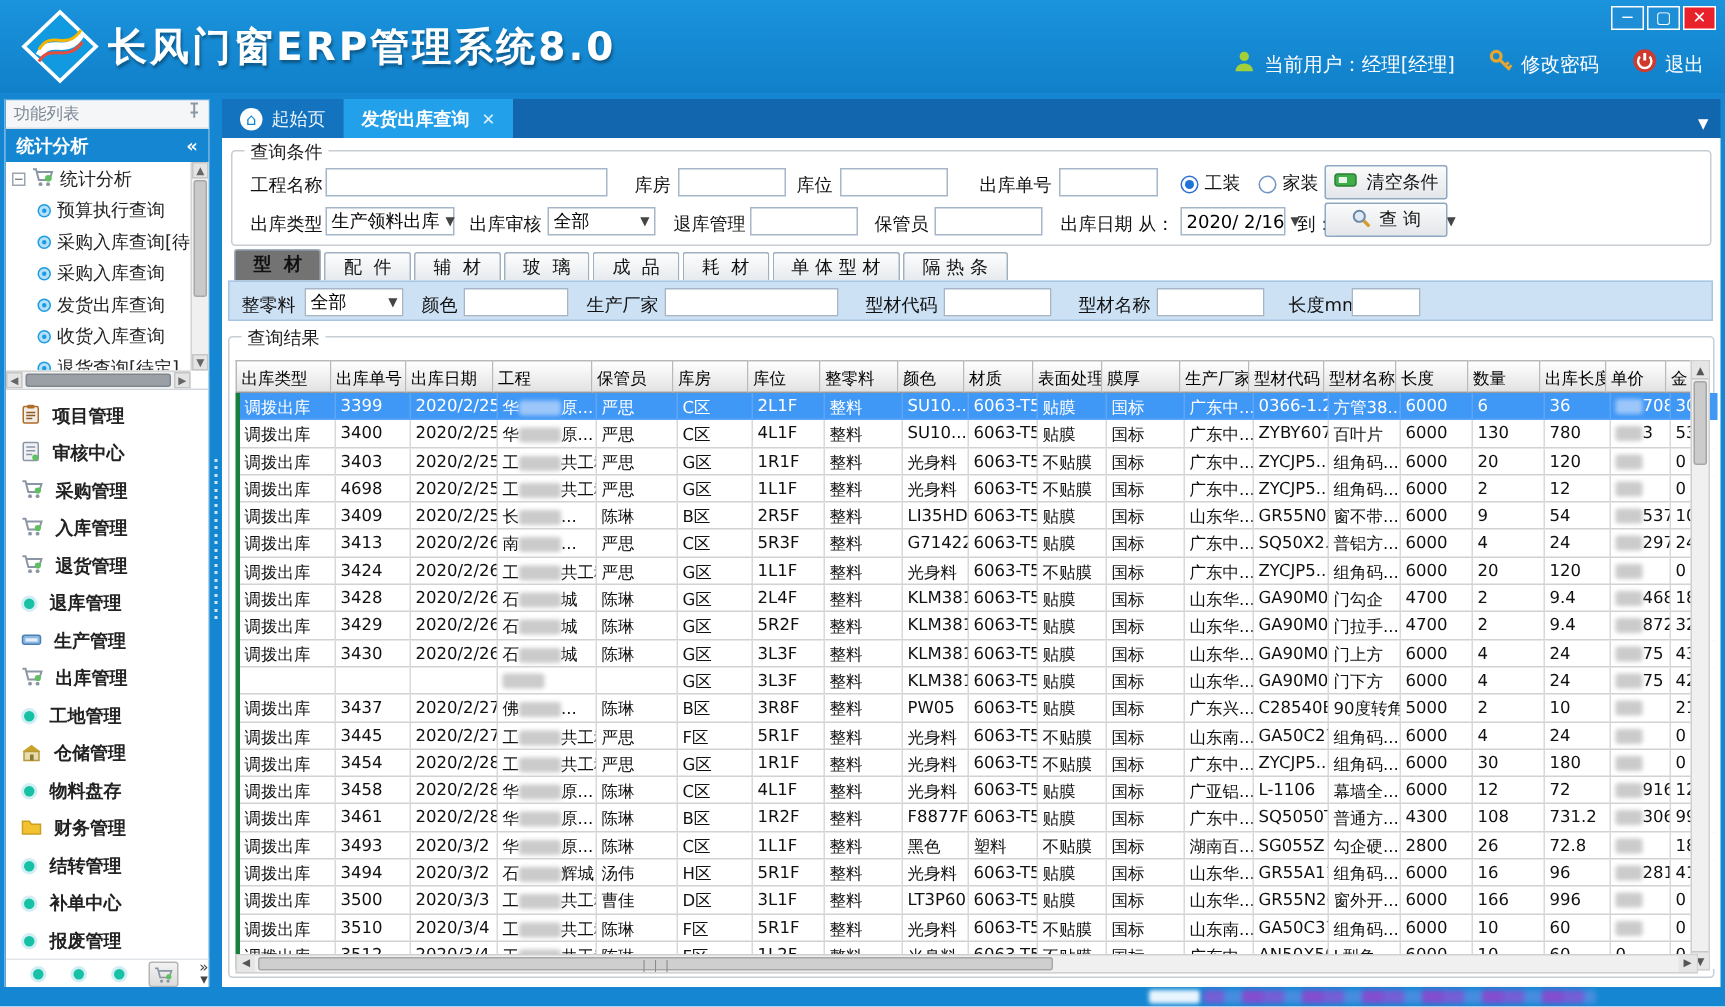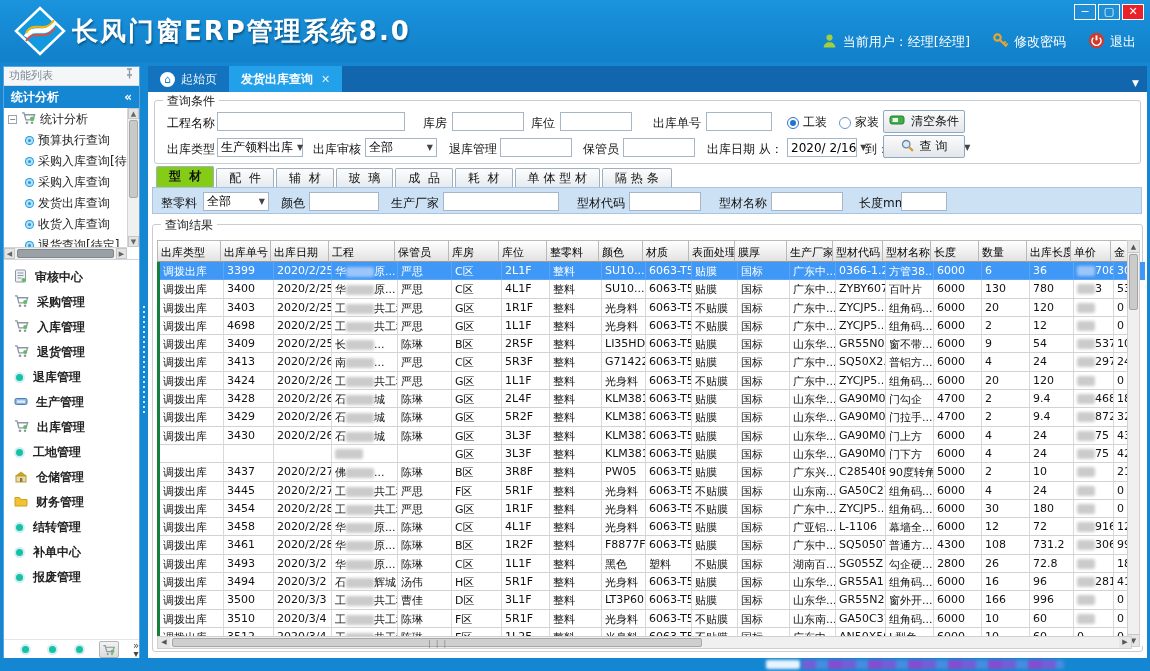--- a/index.html
+++ b/index.html
@@ -61,21 +61,21 @@
   .combo .car { margin-left:auto; font-size:8px; color:#444; padding-left:4px; }
   .radio-grp { position:absolute; display:flex; align-items:center; gap:4px; font-size:12px; color:#111; cursor:pointer; }
   .radio { width:12px; height:12px; border-radius:50%; border:1px solid #6f94c4; background:#fff; position:relative; }
   .radio.on { border-color:#2f6fd0; }
   .radio.on::after { content:''; position:absolute; left:2px; top:2px; width:6px; height:6px; border-radius:50%; background:#1f74d4; }
   .btn { position:absolute; height:23px; border:1px solid #8fa8c2; border-radius:2px; background:linear-gradient(#fbfbfb,#e3e6ea); display:flex; align-items:center; justify-content:center; gap:6px; font-size:12px; color:#111; cursor:pointer; }
 
   
   .mat-tabs { position:absolute; left:8px; top:74px; display:flex; align-items:flex-end; height:21px; }
   .mat-tab { height:19px; padding:0 12px; border:1px solid #9fb0c0; border-bottom:none; border-radius:2px 2px 0 0; background:linear-gradient(#fdfdfd,#e6eaee); font-size:12px; line-height:18px; margin-right:2px; white-space:pre; cursor:pointer; color:#111; }
-  .mat-tab.active { background:#84cc16; height:21px; font-weight:bold; }
+  .mat-tab.active { background:#737373; height:21px; font-weight:bold; }
   .mat-filter { position:absolute; left:4px; right:5px; top:95px; height:27px; background:#cde1f5; border:1px solid #a8c6e4; }
 
   
   .grid { position:absolute; left:4px; top:15px; width:988px; }
   .g-head { display:flex; height:22px; }
   .g-head .hc { flex:none; background:linear-gradient(#ffffff,#e2e2e2); border-right:1px solid #b9b9b9; border-bottom:1px solid #9a9a9a; border-top:1px solid #b9b9b9; font-size:11px; color:#000; padding:4px 3px 0 3px; overflow:hidden; white-space:nowrap; cursor:pointer; }
   .g-head .hc:first-child { border-left:1px solid #b9b9b9; }
   .g-body { border-left:3px solid #15803d; }
   .g-row { display:flex; height:18.3px; background:#fff; cursor:pointer; }
   .g-row .c { flex:none; border-right:1px solid #d9d9d9; border-bottom:1px solid #d2d2d2; font-size:11px; color:#111; padding:2px 3px 0 3px; overflow:hidden; white-space:nowrap; }
@@ -201,20 +201,28 @@
       </div>
       <div class="hscroll">
         <span class="arr" style="left:0">◀</span>
         <span class="thumb" style="left:13px; right:13px"></span>
         <span class="arr" style="right:0">▶</span>
       </div>
     </div>
     <div class="menu" id="menu-items">
         <div class="menu-item">
           <span><svg width="13" height="14" viewBox="0 0 13 14">
+              <rect x="1.5" y="2" width="10" height="11" rx="1" fill="#f2ede4" stroke="#b06a2a"></rect>
+              <rect x="4" y="0.8" width="5" height="2.6" rx="1" fill="#b06a2a"></rect>
+              <path d="M3.5 6h6M3.5 8h6M3.5 10h4" stroke="#8a5a22" stroke-width="1"></path>
+            </svg></span>
+          <span>项目管理</span>
+        </div>
+        <div class="menu-item">
+          <span><svg width="13" height="14" viewBox="0 0 13 14">
               <rect x="1.5" y="1" width="10" height="12" rx="1" fill="#eef2f6" stroke="#8a96a3"></rect>
               <path d="M3.5 4h6M3.5 6.5h6M3.5 9h4" stroke="#8a96a3" stroke-width="1"></path>
               <circle cx="9.5" cy="11" r="2" fill="#5fc05f"></circle>
             </svg></span>
           <span>审核中心</span>
         </div>
         <div class="menu-item">
           <span><svg width="15" height="14" viewBox="0 0 16 15">
               <path d="M1 2h2.2l2 7.6h7.6l1.8-5.6H4" fill="none" stroke="#8a96a3" stroke-width="1.4"></path>
               <circle cx="6.4" cy="12.6" r="1.4" fill="#8a96a3"></circle>
@@ -265,20 +273,24 @@
           <span class="ic-dot"></span>
           <span>工地管理</span>
         </div>
         <div class="menu-item">
           <span><svg width="14" height="13" viewBox="0 0 14 13">
               <path d="M1 6l6-4.5L13 6z" fill="#c9a227"></path>
               <rect x="2" y="6" width="10" height="6" fill="#e8dcae" stroke="#b89a3a"></rect>
               <rect x="6" y="8" width="2.4" height="4" fill="#8a7a30"></rect>
             </svg></span>
           <span>仓储管理</span>
+        </div>
+        <div class="menu-item">
+          <span class="ic-dot"></span>
+          <span>物料盘存</span>
         </div>
         <div class="menu-item">
           <span><svg width="14" height="12" viewBox="0 0 14 12">
               <path d="M1 2.5h4.5L7 4.5h6V11H1z" fill="#f2c230" stroke="#caa020"></path>
             </svg></span>
           <span>财务管理</span>
         </div>
         <div class="menu-item">
           <span class="ic-dot"></span>
           <span>结转管理</span>

